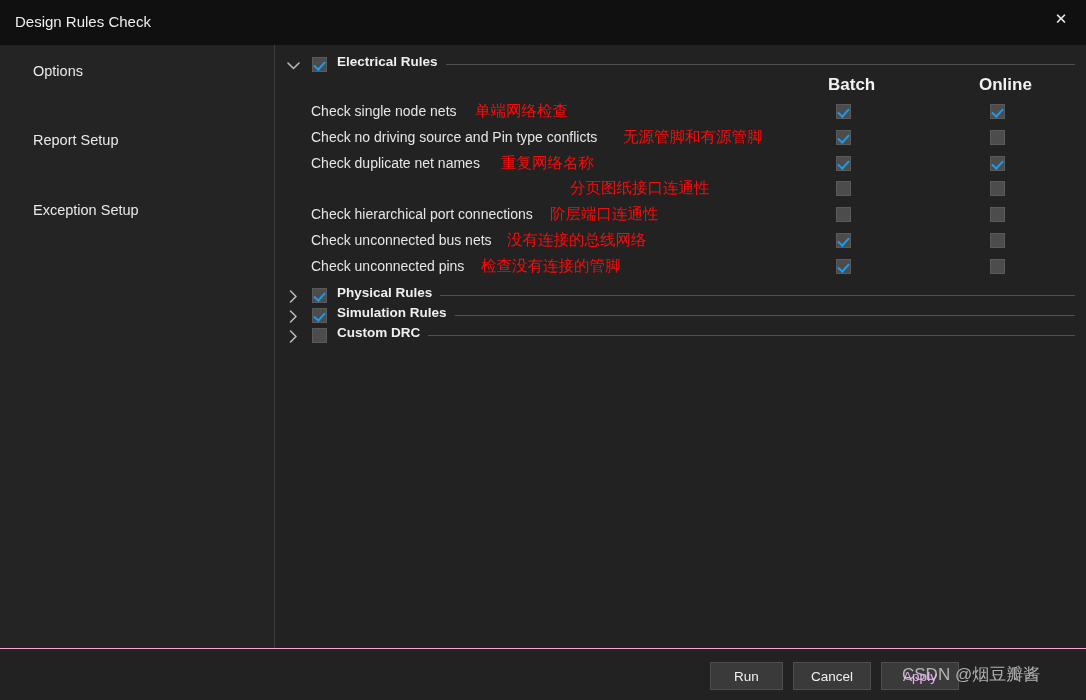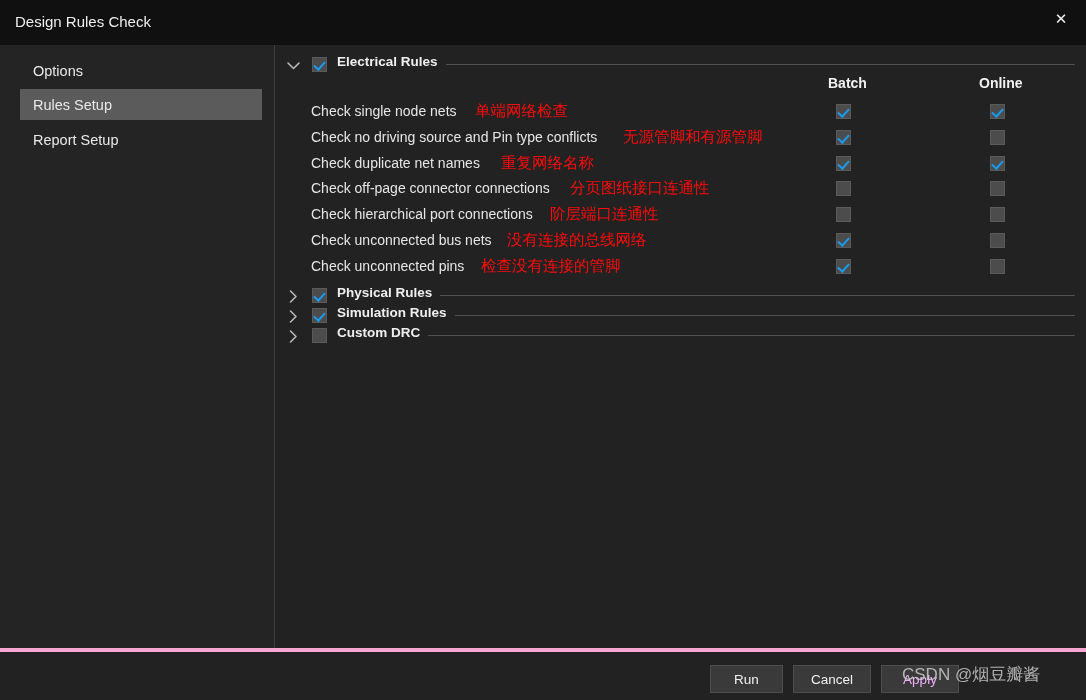--- a/index.html
+++ b/index.html
@@ -63,21 +63,21 @@
     position: absolute;
     left: 276px; top: 45px;
     width: 810px; height: 603px;
     background: #222222;
   }
 
   
   .col-head {
     position: absolute;
     top: 75px;
-    font-size: 14px;
+    font-size: 17px;
     font-weight: bold;
     color: #f2f2f2;
     white-space: nowrap;
   }
   #col-batch { left: 828px; }
   #col-online { left: 979px; }
 
   
   .group-row {
     position: absolute;
@@ -164,21 +164,21 @@
     position: absolute;
     left: 705px; top: 3px;
   }
 
   
   #bottombar {
     position: absolute;
     left: 0; top: 648px;
     width: 1086px; height: 52px;
     background: #222222;
-    border-top: 4px solid #f9a8d4;
+    border-top: 1px solid #f9a8d4;
   }
   .btn {
     position: absolute;
     top: 13px;
     height: 28px;
     background: #3a3a3a;
     border: 1px solid #4d4d4d;
     color: #f0f0f0;
     font-size: 13.5px;
     font-family: "Liberation Sans", sans-serif;
@@ -204,25 +204,25 @@
 
 <div id="titlebar">
   <div id="title-text">Design Rules Check</div>
   <div id="close-btn">✕</div>
 </div>
 
 <div id="sidebar">
     <div class="side-item" style="top: 10px;">
       <span>Options</span>
     </div>
-    <div class="side-item selected" style="top: 44px;">
-      <span>Rules Setup</span>
-    </div>
     <div class="side-item" style="top: 79px;">
       <span>Report Setup</span>
+    </div>
+    <div class="side-item" style="top: 149px;">
+      <span>Exception Setup</span>
     </div>
   </div>
 
 <div id="content"></div>
 
 <div class="col-head" id="col-batch">Batch</div>
 <div class="col-head" id="col-online">Online</div>
 
 <div id="rules-layer">
     <div class="group-row" style="top: 55px;">
@@ -247,21 +247,20 @@
       <span class="cb on rcb-batch"></span>
       <span class="cb rcb-online"></span>
     </div>
     <div class="rule-row" style="top: 152.6px;">
       <div class="rlabel">Check duplicate net names</div>
       <div class="rnote" style="left: 216px;">重复网络名称</div>
       <span class="cb on rcb-batch"></span>
       <span class="cb on rcb-online"></span>
     </div>
     <div class="rule-row" style="top: 178.4px;">
-      <div class="rlabel">Check off-page connector connections</div>
       <div class="rnote" style="left: 285px;">分页图纸接口连通性</div>
       <span class="cb rcb-batch"></span>
       <span class="cb rcb-online"></span>
     </div>
     <div class="rule-row" style="top: 204.2px;">
       <div class="rlabel">Check hierarchical port connections</div>
       <div class="rnote" style="left: 265px;">阶层端口连通性</div>
       <span class="cb rcb-batch"></span>
       <span class="cb rcb-online"></span>
     </div>

